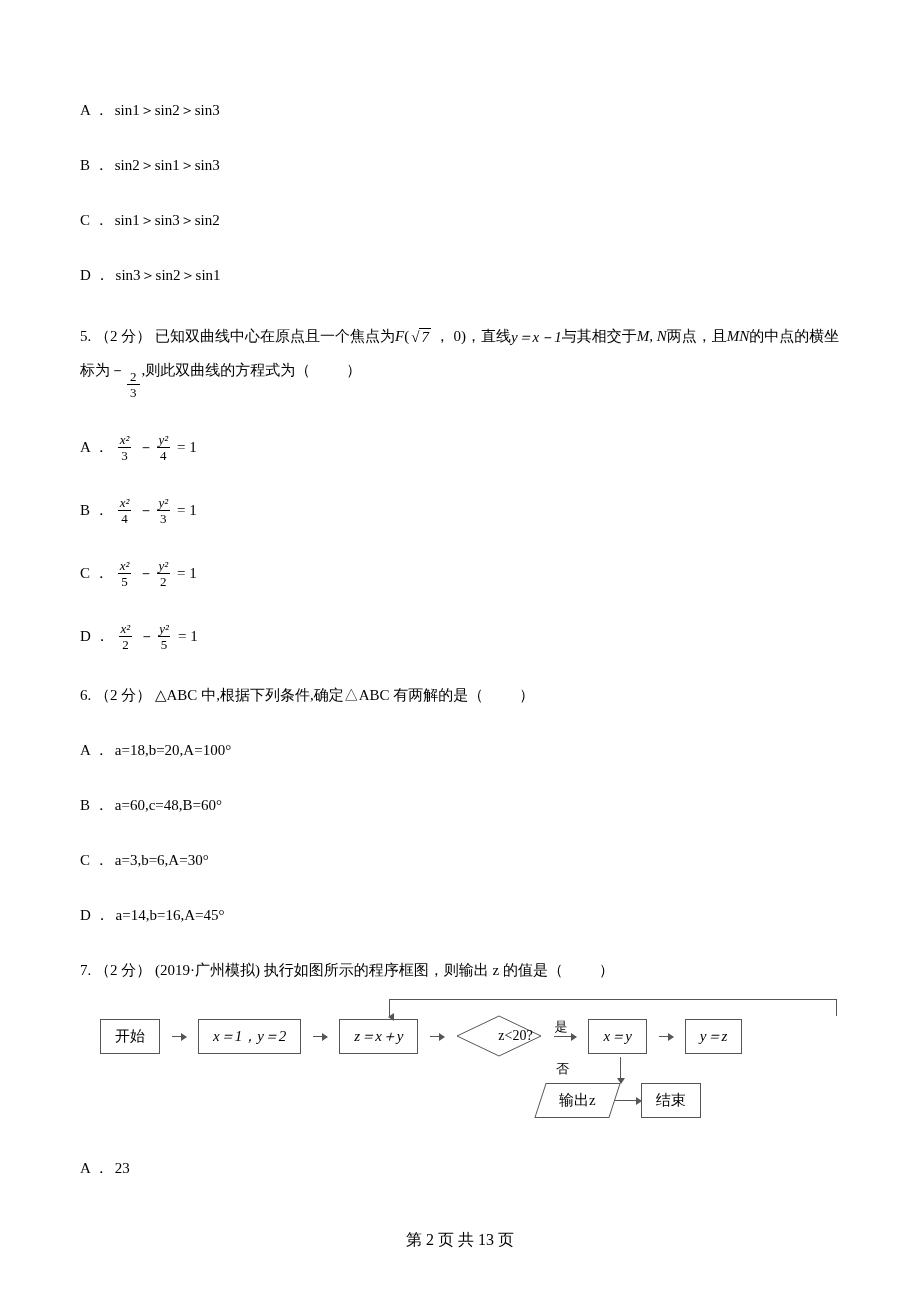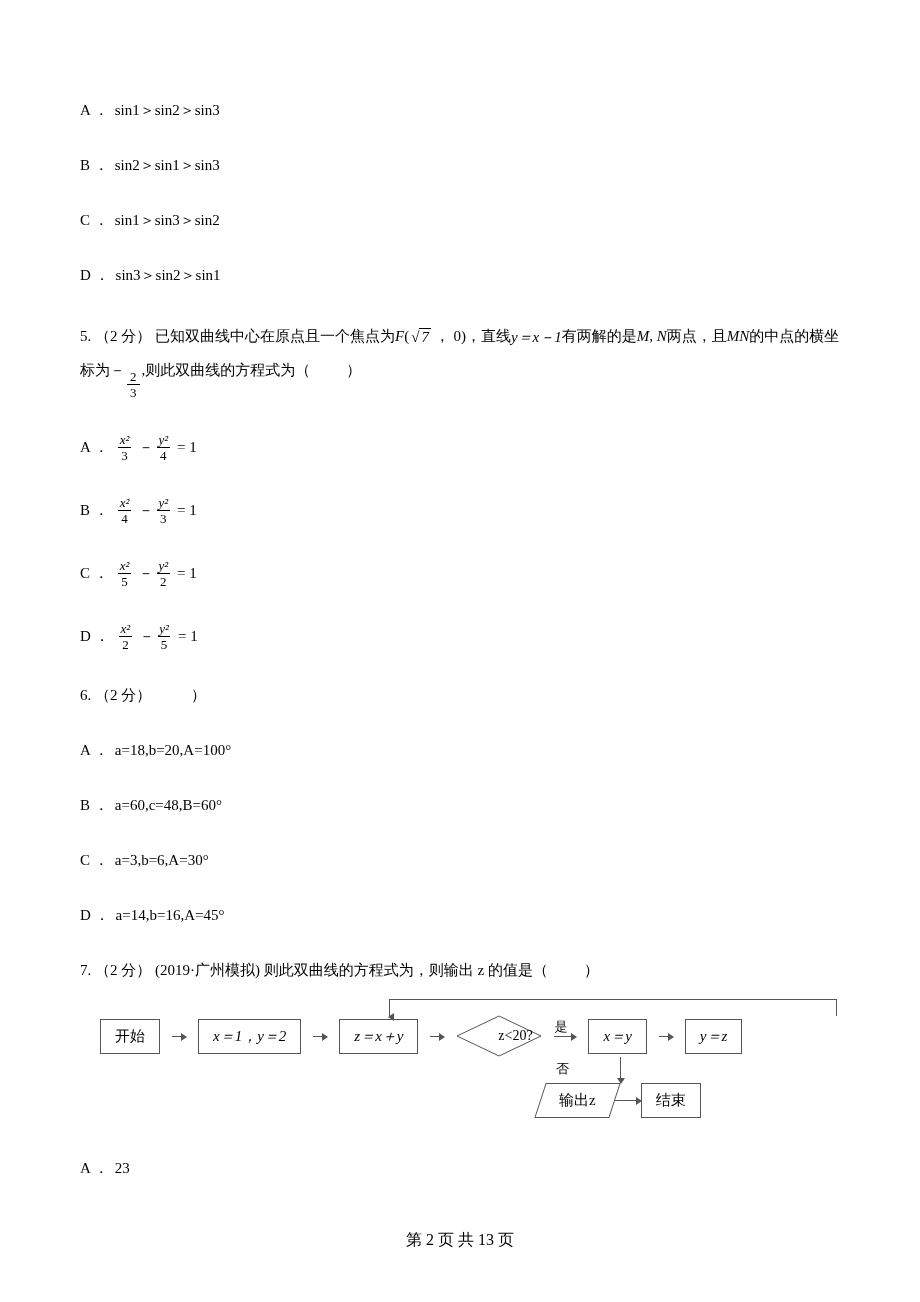--- a/index.html
+++ b/index.html
@@ -190,21 +190,21 @@
     <span>sin1＞sin3＞sin2</span>
   </div>
   <div class="line">
     <span class="lbl">D ．</span>
     <span>sin3＞sin2＞sin1</span>
   </div>
 
   <div class="question-line">
     <span>5.</span>
     <span>（2 分）</span>
-    <span>已知双曲线中心在原点且一个焦点为</span><span class="italic">F</span><span>(</span><span class="inline-img-math"><span class="sqrt">√<span class="rad">7</span></span></span><span> ， 0)，直线</span><span class="inline-img-math">y＝x－1</span><span>有两解的是</span><span class="italic">M, N</span><span>两点，且</span><span class="italic">MN</span><span>的中点的横坐标为</span><span>－</span><span class="frac">
+    <span>已知双曲线中心在原点且一个焦点为</span><span class="italic">F</span><span>(</span><span class="inline-img-math"><span class="sqrt">√<span class="rad">7</span></span></span><span> ， 0)，直线</span><span class="inline-img-math">y＝x－1</span><span>与其相交于</span><span class="italic">M, N</span><span>两点，且</span><span class="italic">MN</span><span>的中点的横坐标为</span><span>－</span><span class="frac">
         <span class="num">2</span>
         <span class="den">3</span>
       </span><span>,则此双曲线的方程式为（</span><span class="paren"></span><span>）</span>
   </div>
 
   <div class="option-line">
     <span class="lbl">A ．</span>
     <span class="frac">
         <span class="num italic">x²</span>
         <span class="den">3</span>
@@ -252,21 +252,21 @@
     <span class="frac">
         <span class="num italic">y²</span>
         <span class="den">5</span>
       </span>
     <span class="eq-rest">= 1</span>
   </div>
 
   <div class="line">
     <span>6.</span>&nbsp;
     <span>（2 分）</span>&nbsp;
-    <span class="paren"></span><span>）</span>
+    <span>△ABC 中,根据下列条件,确定△ABC 有两解的是（</span><span class="paren"></span><span>）</span>
   </div>
   <div class="line">
     <span class="lbl">A ．</span>
     <span>a=18,b=20,A=100°</span>
   </div>
   <div class="line">
     <span class="lbl">B ．</span>
     <span>a=60,c=48,B=60°</span>
   </div>
   <div class="line">
@@ -275,21 +275,21 @@
   </div>
   <div class="line">
     <span class="lbl">D ．</span>
     <span>a=14,b=16,A=45°</span>
   </div>
 
   <div class="line">
     <span>7.</span>&nbsp;
     <span>（2 分）</span>&nbsp;
     <span>(2019·广州模拟)</span>&nbsp;
-    <span>则此双曲线的方程式为，则输出 z 的值是（</span><span class="paren"></span><span>）</span>
+    <span>执行如图所示的程序框图，则输出 z 的值是（</span><span class="paren"></span><span>）</span>
   </div>
 
   <div class="flowchart flowchart-wrap">
     <div class="loop-back" style="left:289px; top:-16px; width:446px; height:16px;"></div>
     <div style="position:absolute; left:288px; top:-2px; border-top:4px solid transparent; border-bottom:4px solid transparent; border-right:6px solid #555;"></div>
     <div class="flow-row">
       <div class="fbox">开始</div>
       <div class="arrow short"></div>
       <div class="fbox italic">x＝1，y＝2</div>
       <div class="arrow short"></div>

